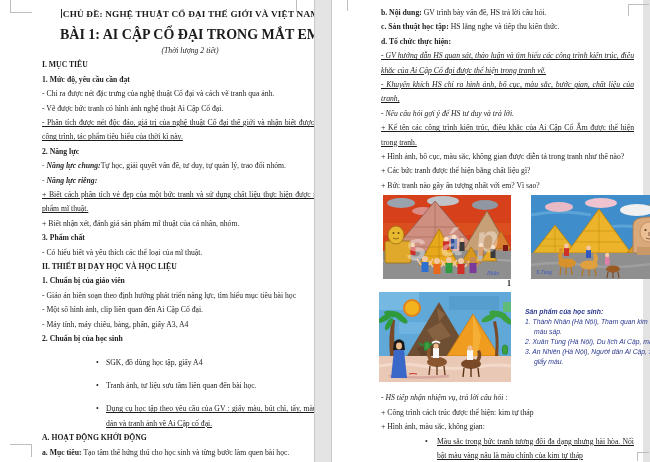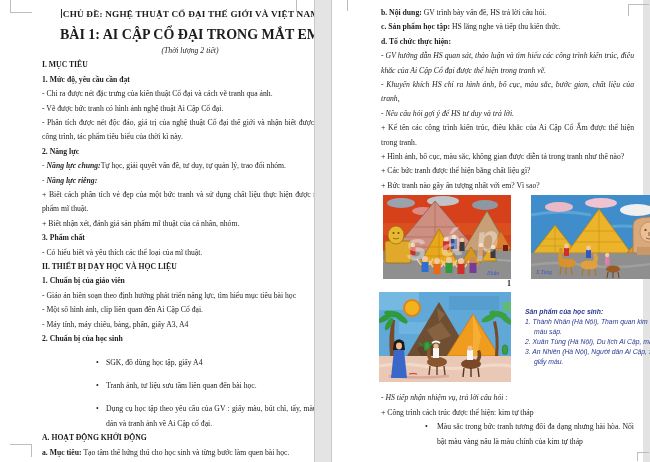--- a/index.html
+++ b/index.html
@@ -10,21 +10,21 @@
   .page-left{left:0;width:314px;}
   .page-right{left:332px;width:278px;}
   .page-gap{position:absolute;top:0;left:314px;width:18px;height:462px;
             background:#e4e4e4;border-left:1px solid #c9c9c9;border-right:1px solid #c9c9c9;box-sizing:border-box;}
   .crop{position:absolute;box-sizing:border-box;border-color:#bdbdbd;}
   .content{font-size:7.7px;line-height:14.4px;}
   .page-left .content{padding:6px 9px 0 9px;}
   .page-right .content{padding:6px 9px 0 16px;}
   .ln{min-height:14.4px;}
   .ctr{text-align:center;}
-  .just{text-align:justify;}
+  .just{text-align:justify;text-decoration:underline;}
   .b{font-weight:bold;}
   .i{font-style:italic;}
   .bi{font-weight:bold;font-style:italic;}
   .ttl{font-size:9.2px;line-height:17px;font-weight:bold;letter-spacing:.2px;}
   .ttl::before{content:"";display:inline-block;width:1px;height:9px;background:#2a2a2a;
                margin-right:1px;vertical-align:-1px;}
   .sub{font-size:14px;line-height:15px;font-weight:bold;padding-top:4px;text-align:center;}
   .dur{padding-top:2px;line-height:14px;}
   .bul{padding-left:64px;position:relative;margin-top:9px;}
   .bul::before{content:"\2022";position:absolute;left:54px;top:0;}
@@ -50,21 +50,21 @@
 
 <div class="stage">
 
   <div class="page page-left">
     <div class="content" id="left-col">
         <div class="ln ttl ctr"><span>CHỦ ĐỀ: NGHỆ THUẬT CỔ ĐẠI THẾ GIỚI VÀ VIỆT NAM</span></div>
         <div class="ln sub ctr"><span>BÀI 1: AI CẬP CỔ ĐẠI TRONG MẮT EM</span></div>
         <div class="ln dur ctr i"><span>(Thời lượng 2 tiết)</span></div>
         <div class="ln b"><span>I. MỤC TIÊU</span></div>
         <div class="ln b"><span>1. Mức độ, yêu cầu cần đạt</span></div>
-        <div class="ln "><span>- Chỉ ra được nét đặc trưng của kiến thuật Cổ đại và cách vẽ tranh qua ảnh.</span></div>
+        <div class="ln "><span>- Chỉ ra được nét đặc trưng của nghệ thuật Cổ đại và cách vẽ tranh qua ảnh.</span></div>
         <div class="ln "><span>- Vẽ được bức tranh có hình ảnh nghệ thuật Ai Cập Cổ đại.</span></div>
         <div class="ln just"><span>- Phân tích được nét độc đáo, giá trị của nghệ thuật Cổ đại thế giới và nhận biết được một số công trình, tác phẩm tiêu biểu của thời kì này.</span></div>
         <div class="ln b"><span>2. Năng lực</span></div>
         <div class="ln "><span class="bi">- Năng lực chung:</span><span>Tự học, giải quyết vấn đề, tư duy, tự quản lý, trao đổi nhóm.</span></div>
         <div class="ln "><span class="bi">- Năng lực riêng:</span></div>
         <div class="ln just"><span>+ Biết cách phân tích vẻ đẹp của một bức tranh và sử dụng chất liệu thực hiện được một sản phẩm mĩ thuật.</span></div>
         <div class="ln "><span>+ Biết nhận xét, đánh giá sản phẩm mĩ thuật của cá nhân, nhóm.</span></div>
         <div class="ln b"><span>3. Phẩm chất</span></div>
         <div class="ln "><span>- Có hiểu biết và yêu thích các thể loại của mĩ thuật.</span></div>
         <div class="ln b"><span>II. THIẾT BỊ DẠY HỌC VÀ HỌC LIỆU</span></div>
@@ -79,21 +79,21 @@
         <div class="ln b"><span>A. HOẠT ĐỘNG KHỞI ĐỘNG</span></div>
         <div class="ln "><span class="b">a. Mục tiêu: </span><span>Tạo tâm thế hứng thú cho học sinh và từng bước làm quen bài học.</span></div>
       </div>
   </div>
 
   <div class="page-gap"></div>
 
   <div class="page page-right">
     <div class="content" id="right-top">
         <div class="ln "><span class="b">b. Nội dung: </span><span>GV trình bày vấn đề, HS trả lời câu hỏi.</span></div>
-        <div class="ln "><span class="b">c. Sản phẩm học tập: </span><span>HS lắng nghe và tiếp thu kiến thức.</span></div>
+        <div class="ln "><span class="b">c. Sản thuật học tập: </span><span>HS lắng nghe và tiếp thu kiến thức.</span></div>
         <div class="ln "><span class="b">d. Tổ chức thực hiện:</span></div>
         <div class="ln i just"><span>- GV hướng dẫn HS quan sát, thảo luận và tìm hiểu các công trình kiến trúc, điêu khắc của Ai Cập Cổ đại được thể hiện trong tranh vẽ.</span></div>
         <div class="ln i just"><span>- Khuyến khích HS chỉ ra hình ảnh, bố cục, màu sắc, bước gian, chất liệu của tranh,</span></div>
         <div class="ln i"><span>- Nêu câu hỏi gợi ý để HS tư duy và trả lời.</span></div>
         <div class="ln just"><span>+ Kể tên các công trình kiến trúc, điêu khắc của Ai Cập Cổ Ẩm được thể hiện trong tranh.</span></div>
         <div class="ln "><span>+ Hình ảnh, bố cục, màu sắc, không gian được diễn tả trong tranh như thế nào?</span></div>
         <div class="ln "><span>+ Các bức tranh được thể hiện bằng chất liệu gì?</span></div>
         <div class="ln "><span>+ Bức tranh nào gây ấn tượng nhất với em? Vì sao?</span></div>
       </div>
 
@@ -268,20 +268,21 @@
           <div class="ln bb-i"><span>2. Xuân Tùng (Hà Nội), Du lịch Ai Cập, màu sáp.</span></div>
           <div class="ln bb-i"><span>3. An Nhiên (Hà Nội), Người dân Ai Cập, xé dán giấy màu.</span></div>
         </div>
 
       <div class="watermark">sáp</div>
     </div>
 
     <div class="content" id="right-bottom">
         <div class="ln i"><span>- HS tiếp nhận nhiệm vụ, trả lời câu hỏi :</span></div>
         <div class="ln "><span>+ Công trình cách trúc được thể hiện: kim tự tháp</span></div>
+        <div class="ln "><span>+ Hình ảnh, màu sắc, không gian:</span></div>
         <div class="ln bul2 just"><span>Màu sắc trong bức tranh tương đối đa dạng nhưng hài hòa. Nổi bật màu vàng nâu là màu chính của kim tự tháp</span></div>
       </div>
   </div>
 
   <div class="crop" style="left:10px;top:0;width:22px;height:13px;border-left:1px solid #bdbdbd;border-bottom:1px solid #bdbdbd;"></div>
   <div class="crop" style="left:296px;top:0;width:1px;height:12px;border-right:1px solid #bdbdbd;"></div>
   <div class="crop" style="left:347px;top:0;width:1px;height:11px;border-left:1px solid #bdbdbd;"></div>
   <div class="crop" style="left:628px;top:4px;width:21px;height:12px;border-top:1px solid #bdbdbd;border-left:1px solid #bdbdbd;"></div>
   <div class="crop" style="left:10px;top:444px;width:22px;height:13px;border-top:1px solid #bdbdbd;border-right:1px solid #bdbdbd;"></div>
   <div class="crop" style="left:637px;top:452px;width:12px;height:9px;border-top:1px solid #bdbdbd;border-left:1px solid #bdbdbd;"></div>

